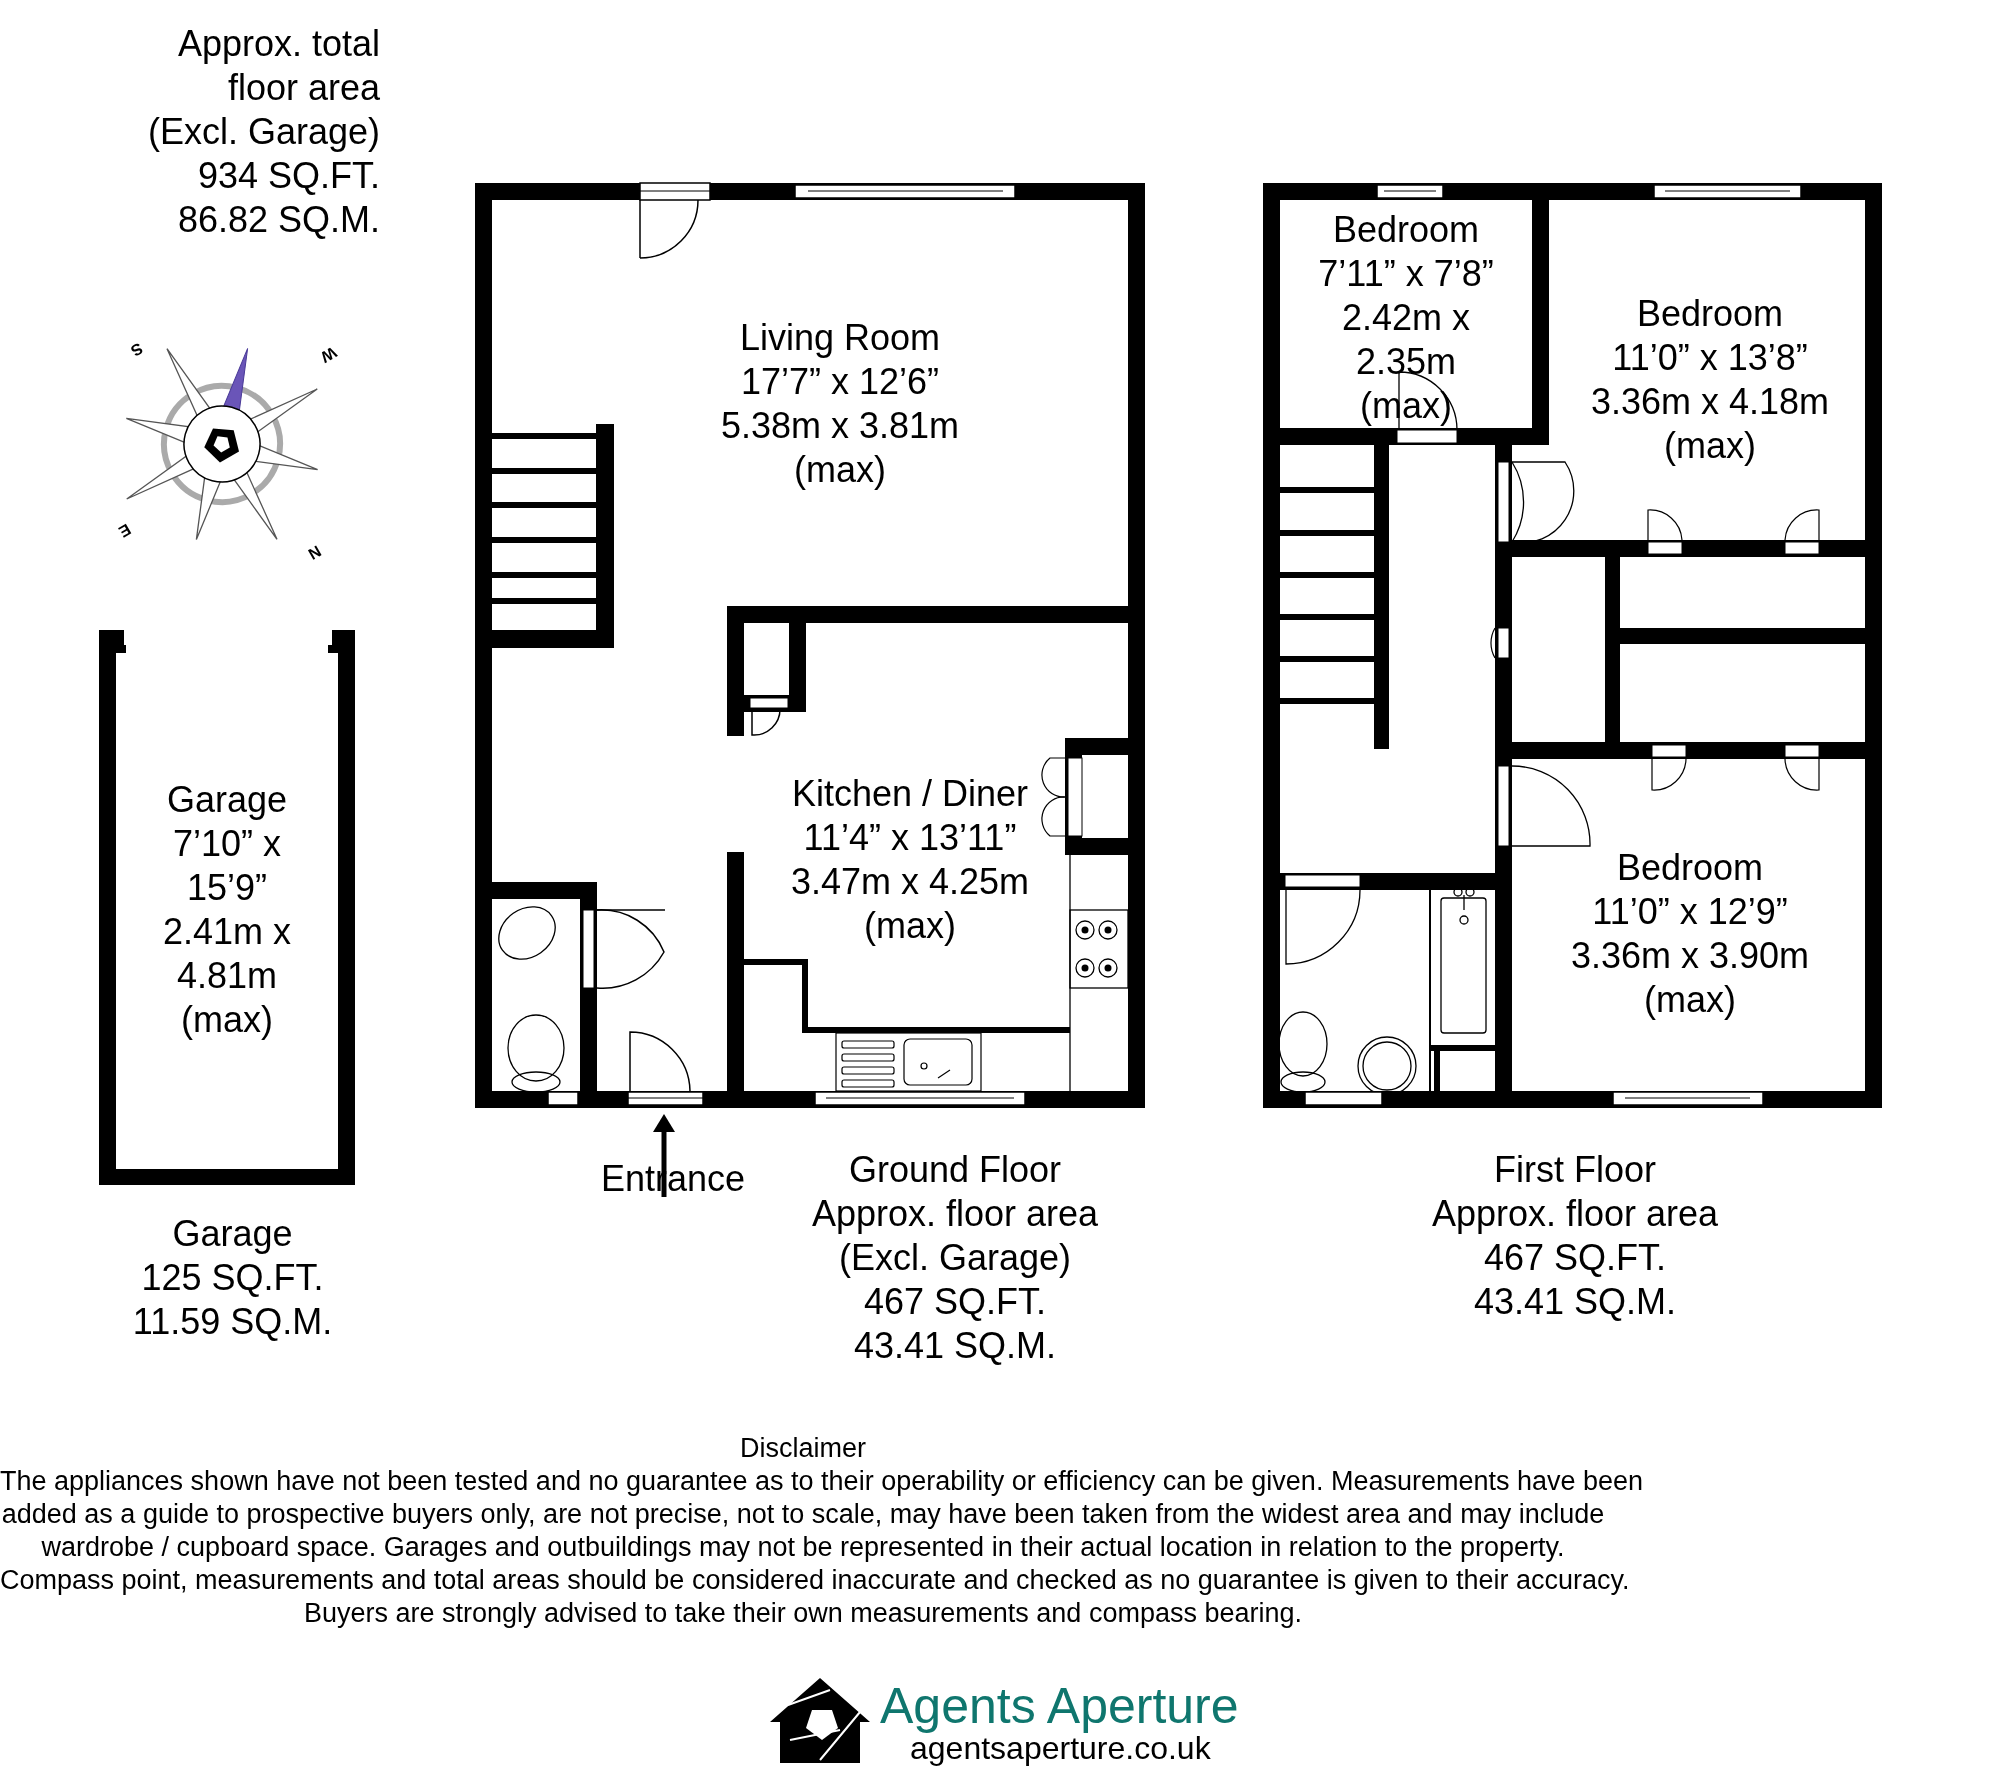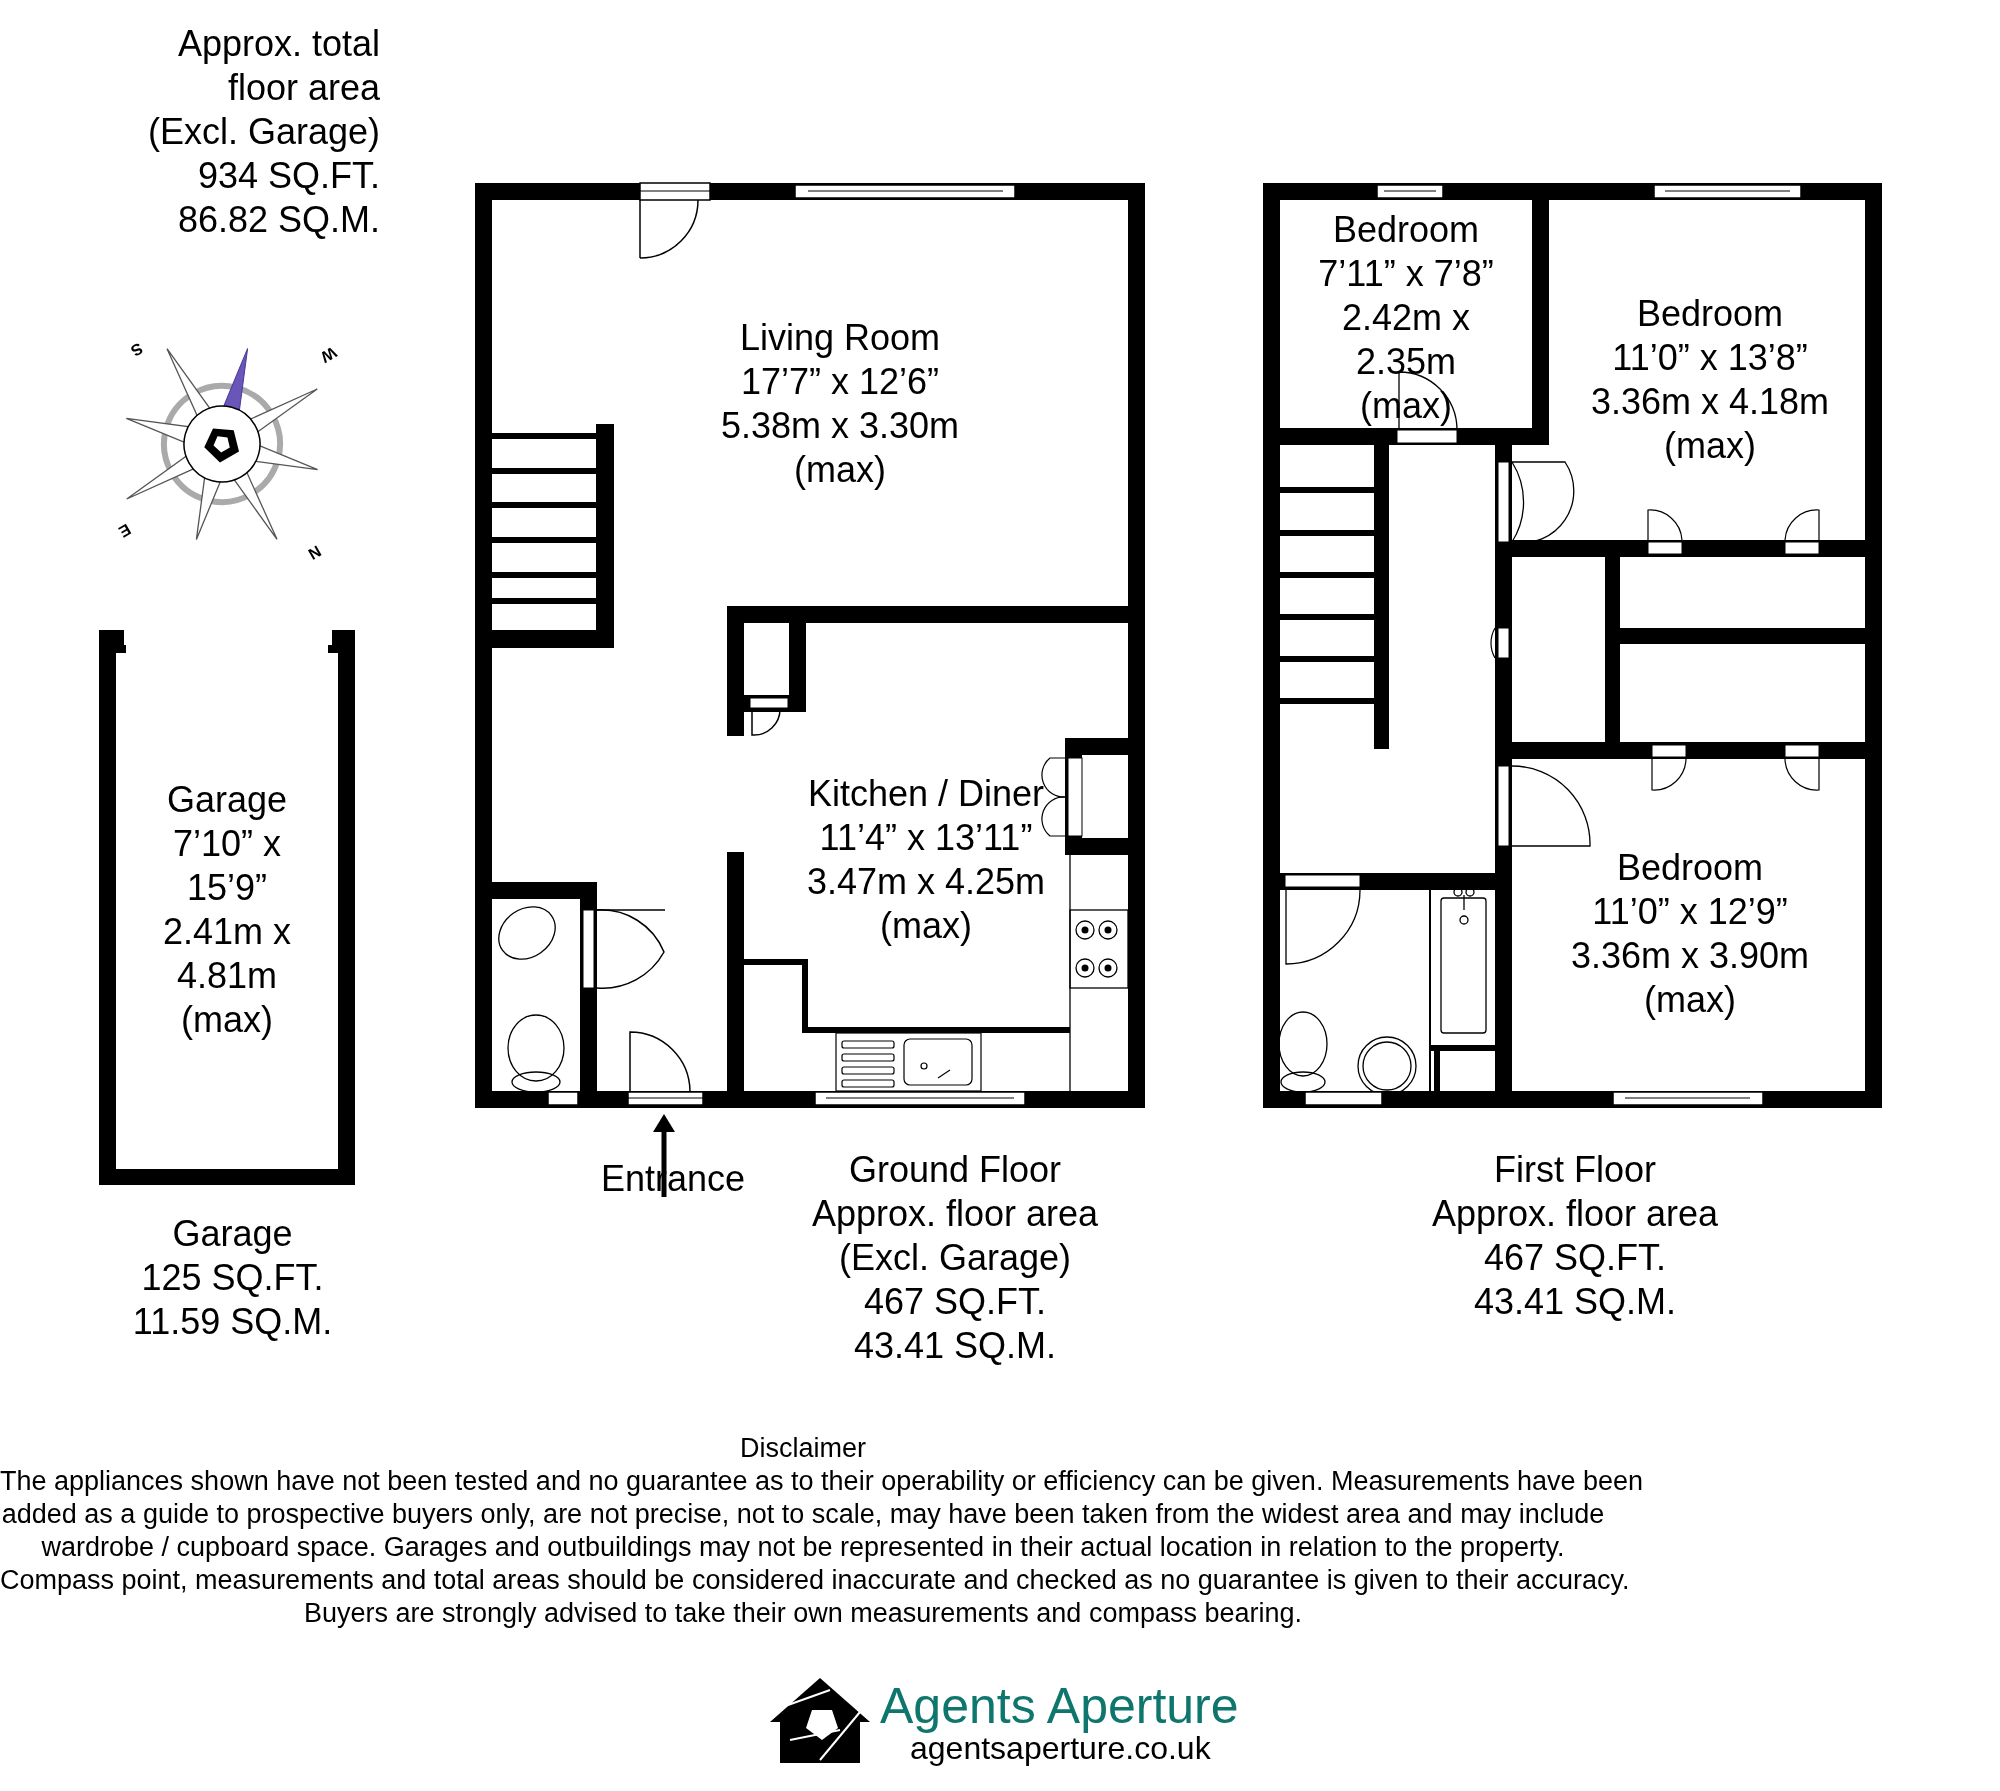--- a/index.html
+++ b/index.html
@@ -244,25 +244,25 @@
 
 <div class="block" style="left:100px; top:1212px; width:265px;">
   <div>Garage</div>
   <div>125 SQ.FT.</div>
   <div>11.59 SQ.M.</div>
 </div>
 
 <div class="room-label" style="left:680px; top:316px; width:320px;">
   <div>Living Room</div>
   <div>17’7” x 12’6”</div>
-  <div>5.38m x 3.30m</div>
-  <div>(max)</div>
-</div>
-
-<div class="room-label" style="left:776px; top:772px; width:300px;">
+  <div>5.38m x 3.81m</div>
+  <div>(max)</div>
+</div>
+
+<div class="room-label" style="left:760px; top:772px; width:300px;">
   <div>Kitchen / Diner</div>
   <div>11’4” x 13’11”</div>
   <div>3.47m x 4.25m</div>
   <div>(max)</div>
 </div>
 
 <div class="block" style="left:583px; top:1141px; width:180px;margin-top:16px;">
   <div>Entrance</div>
 </div>
 

